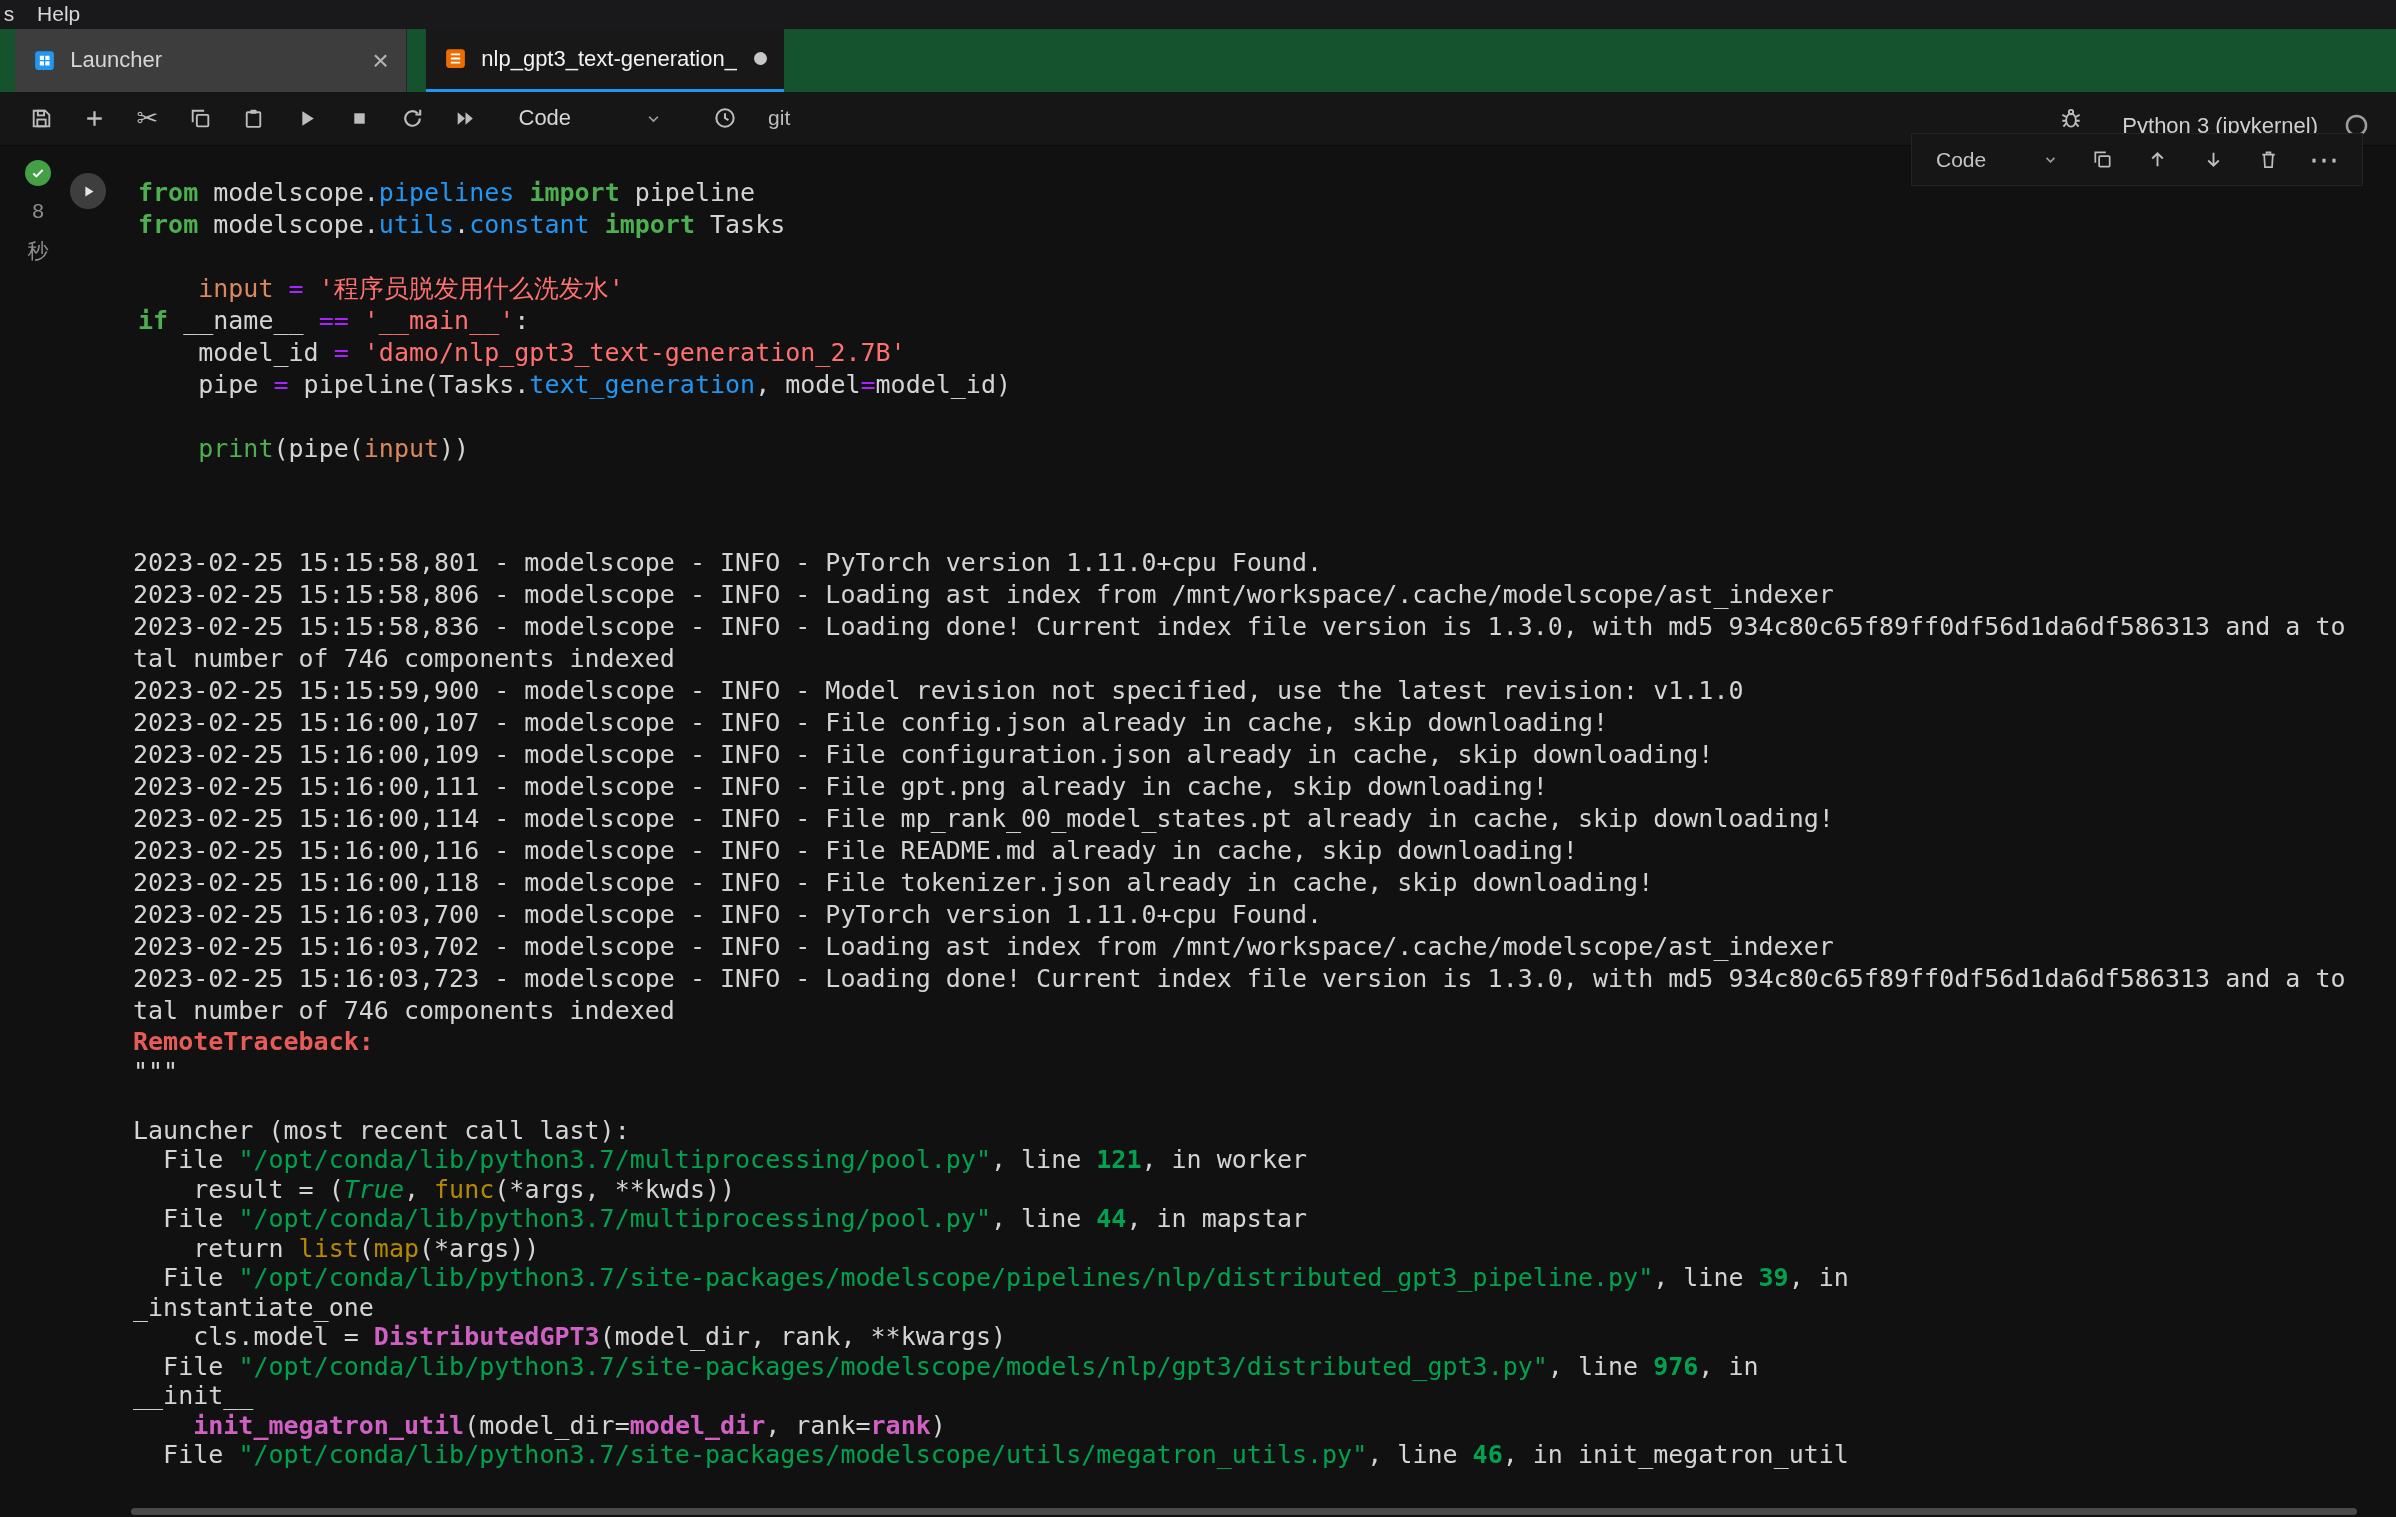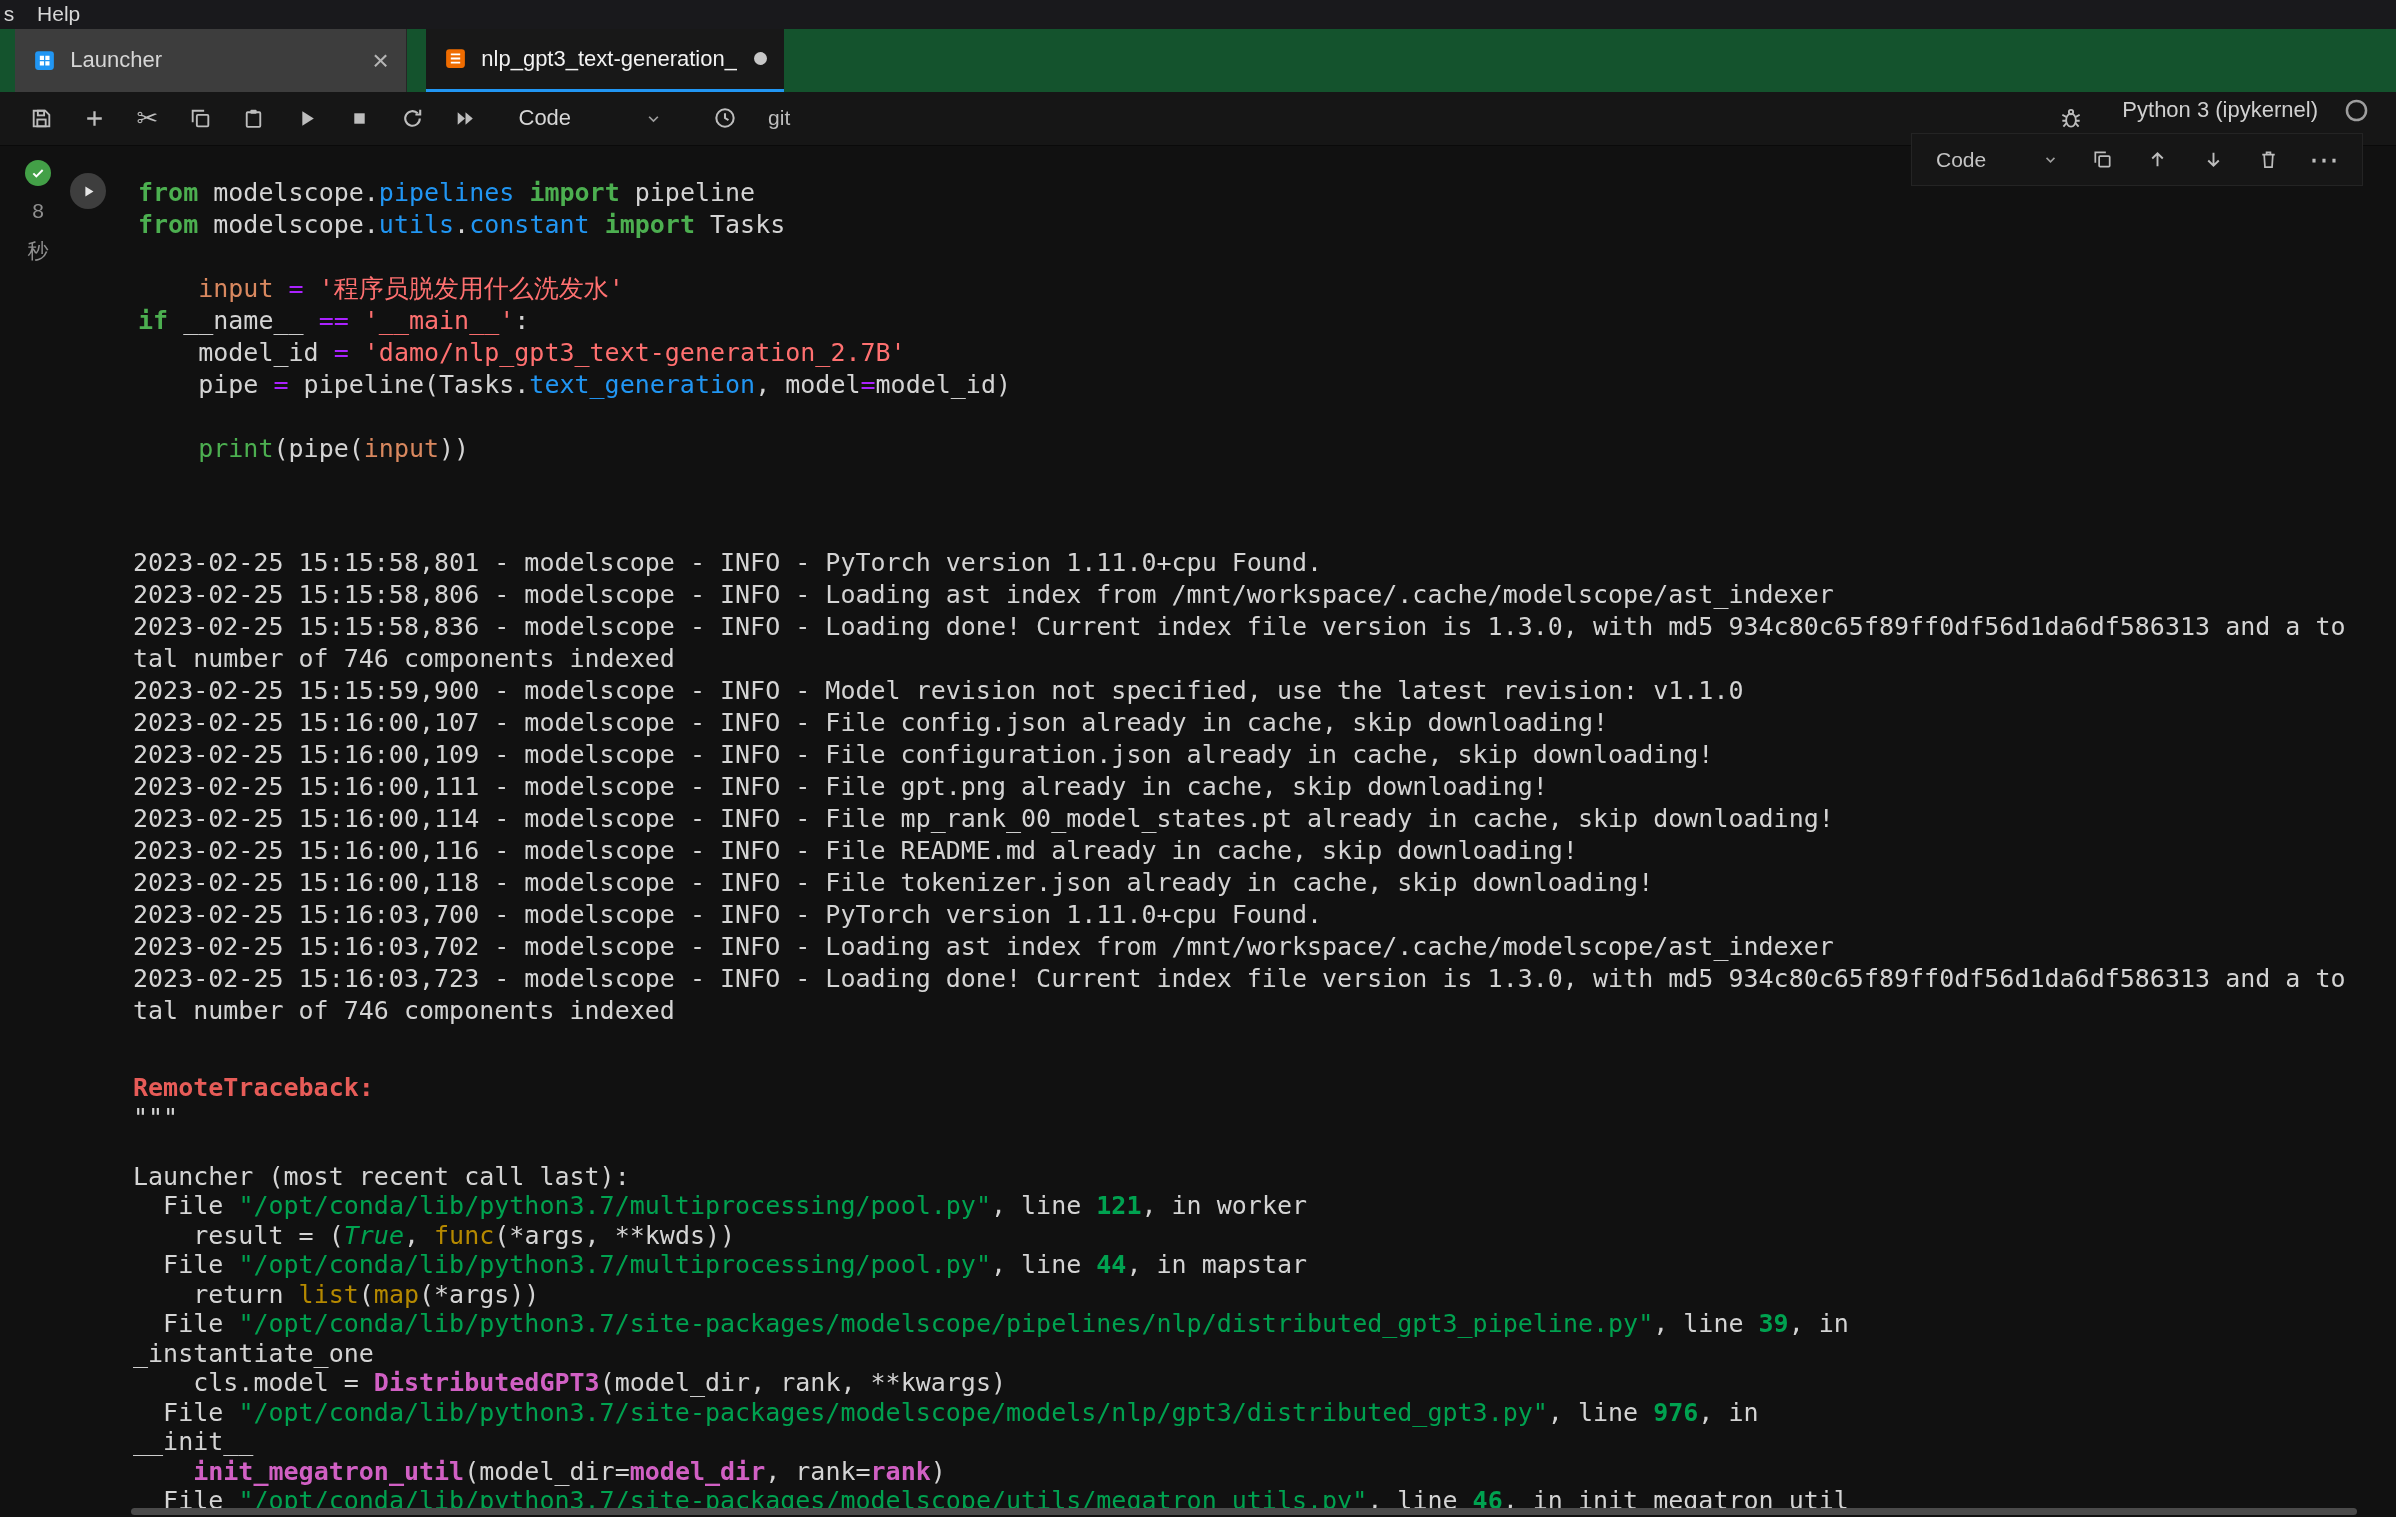--- a/index.html
+++ b/index.html
@@ -26,21 +26,21 @@
 
   
   .toolbar{position:absolute;top:91px;left:0;right:0;height:55px;background:#161616;
            border-bottom:1px solid #0a0a0a;display:flex;align-items:center;padding:0 27px 0 15px;z-index:8}
   .tb-btn{width:53px;height:42px;display:flex;align-items:center;justify-content:center;color:#bdbdbd}
   .glyph{font-size:26px;color:#bdbdbd;font-family:"DejaVu Sans",sans-serif}
   .tb-select{margin-left:17px;width:164px;height:38px;display:flex;align-items:center;
              justify-content:space-between;padding:0 9.5px;color:#d6d6d6;font-size:22px}
   .tb-sep{width:25px}
   .tb-text-btn{font-size:21px;color:#bdbdbd;padding:0 9.5px;margin-left:7.6px}
-  .tb-right{margin-left:auto;display:flex;align-items:flex-start;gap:25px}
+  .tb-right{margin-left:auto;display:flex;align-items:flex-end;gap:25px}
   .kernel-name{font-size:22px;color:#d0d0d0}
 
   
   .cell-toolbar{position:absolute;top:133px;right:34px;height:53px;background:#161616;
                 border:1px solid #242424;display:flex;align-items:center;gap:9.5px;padding:0 15px;z-index:12}
   .cell-toolbar .tb-select{margin-left:0;width:143px;color:#c4c4c4;font-size:21px}
   .cell-toolbar .tb-btn{width:46px}
   .more-btn{font-size:30px;color:#bdbdbd;width:46px}
 
   
@@ -51,21 +51,21 @@
   .run-cell-button{position:absolute;left:70px;top:173px;width:36px;height:36px;border-radius:50%;
                    background:#3e3e3e;display:flex;align-items:center;justify-content:center}
 
   .code-editor{position:absolute;left:138px;top:177px;right:48px;
                font-family:"DejaVu Sans Mono",monospace;font-size:25px;line-height:32px;color:#d4d4d4}
   .code-line{white-space:pre;min-height:32px}
 
   .output-area{position:absolute;left:133px;top:547px;width:2226px;
                font-family:"DejaVu Sans Mono",monospace;font-size:25px;line-height:32px;color:#d4d4d4}
   .log-line{white-space:pre-wrap;word-break:break-all}
-  .traceback{margin-top:46px;line-height:29.5px}
+  .traceback{line-height:29.5px}
   .tb-line{white-space:pre-wrap;word-break:break-all}
 
   
   .tk-k{color:#4caf50;font-weight:bold}
   .tk-p{color:#2196f3}
   .tk-s{color:#ff7070}
   .tk-o{color:#aa22ff}
   .tk-bi{color:#d9885f}
   .tk-fn{color:#4caf50}
   .tk-path{color:#00a250}

